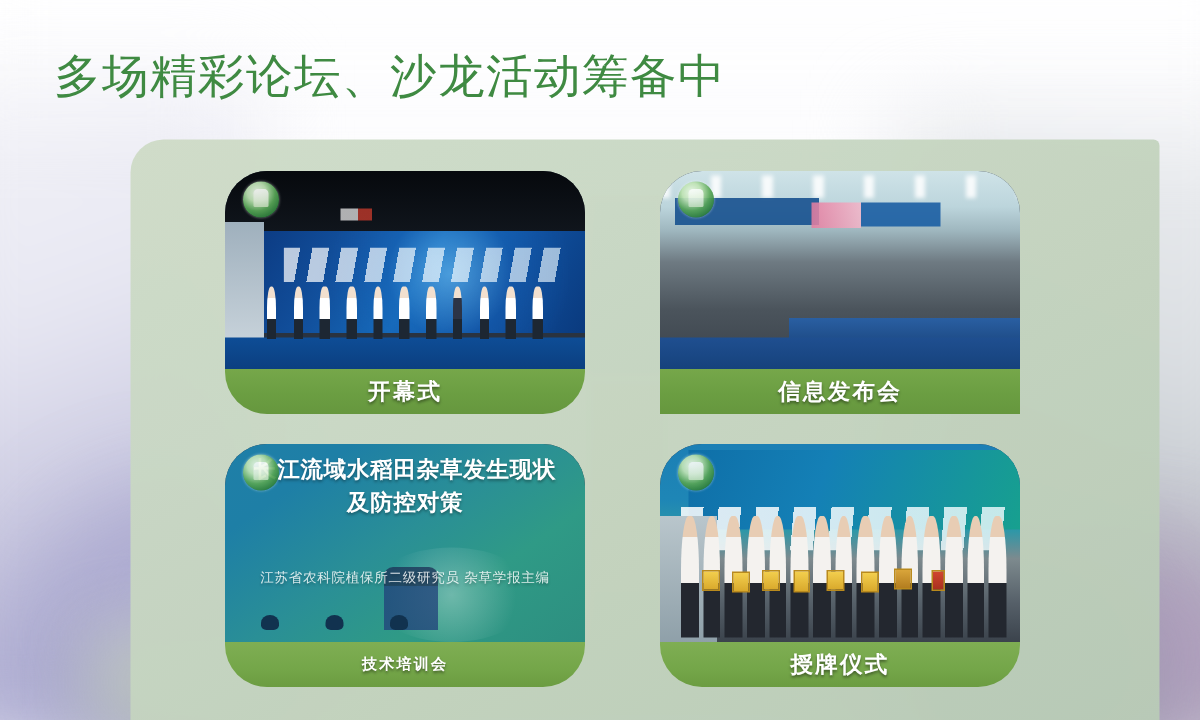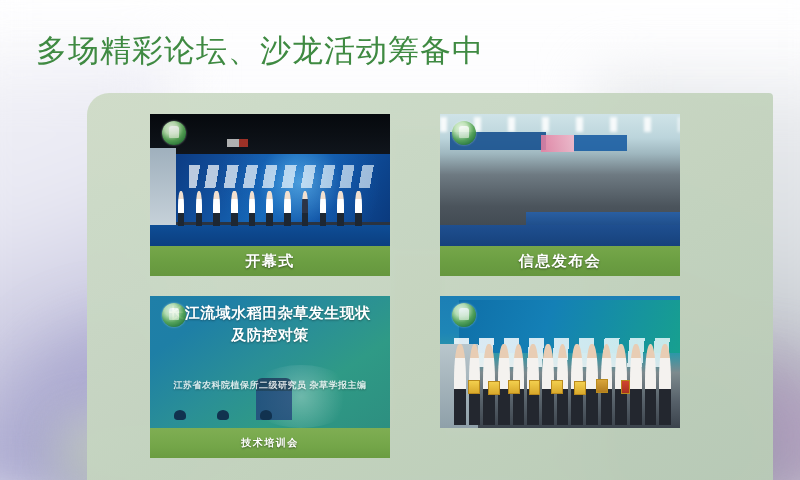--- a/index.html
+++ b/index.html
@@ -23,21 +23,21 @@
     position:absolute;
     left:87px;top:93px;width:686px;height:387px;
     background:linear-gradient(150deg,#cfdcc8 0%,#c9d8c4 30%,#c2d2bd 62%,#b9cbb7 100%);
     border-top-left-radius:22px;
     border-top-right-radius:4px;
     filter:blur(0.4px);
     opacity:.96;
   }
 
   
-  .card{position:absolute;overflow:hidden;}
+  .card{position:absolute;overflow:hidden;border-radius:28px;}
   .photo{position:relative;width:100%;overflow:hidden;background:#2a3340;}
   .cap{
     color:#ffffff;
     text-align:center;
     font-weight:bold;
     letter-spacing:1.5px;
     text-shadow:0 1px 2px rgba(0,0,0,.45);
     display:flex;align-items:center;justify-content:center;
   }
   .cap-bar{background:linear-gradient(180deg,#76a74a 0%,#6b9e42 55%,#66973e 100%);}
@@ -100,21 +100,21 @@
   #p3 .glow{position:absolute;left:40%;top:52%;width:46%;height:48%;border-radius:50%;
     background:radial-gradient(circle,rgba(255,255,255,.30),rgba(255,255,255,0) 68%);}
   #p3 .l1,#p3 .l2,#p3 .l3,#p3 .l4{
     position:absolute;color:#fff;text-align:center;width:100%;
     font-weight:bold;text-shadow:0 1px 2px rgba(0,0,0,.35);
     white-space:nowrap;overflow:hidden;
   }
   #p3 .l1{top:6%;font-size:15px;letter-spacing:.5px;}
   #p3 .l2{top:23%;font-size:15px;letter-spacing:.5px;}
   #p3 .l3{top:41%;font-size:23px;letter-spacing:4px;}
-  #p3 .l4{top:63%;font-size:9px;opacity:.82;font-weight:bold;letter-spacing:.5px;}
+  #p3 .l4{top:63%;font-size:9px;opacity:.82;font-weight:normal;letter-spacing:.5px;}
   #p3 .spk{position:absolute;left:44%;top:62%;width:15%;height:32%;background:linear-gradient(180deg,#1b2f55 0 30%,#21407a 30% 100%);border-radius:6px 6px 0 0;opacity:.75;}
   #p3 .dot{position:absolute;bottom:6%;width:5%;height:8%;border-radius:50% 50% 30% 30%;background:#11324f;}
 
   
   #p4 .scene{position:absolute;inset:0;background:linear-gradient(180deg,#1c7fb5 0%,#1e86b6 28%,#2f97a7 44%,#7d8a8e 58%,#566069 80%,#3b434c 100%);}
   #p4 .bluebanner{position:absolute;left:8%;top:3%;width:92%;height:40%;background:linear-gradient(110deg,#0f6fa8,#1480b6 40%,#17a08f 100%);}
   #p4 .btxt{position:absolute;left:6%;top:32%;width:92%;height:22%;
     background:linear-gradient(90deg,rgba(255,255,255,.86),rgba(240,252,255,.8));
     -webkit-mask-image:repeating-linear-gradient(95deg,#000 0 15px,transparent 15px 25px);
             mask-image:repeating-linear-gradient(95deg,#000 0 15px,transparent 15px 25px);}
@@ -233,13 +233,14 @@
         <div class="pl" style="left:17%;top:46%"></div>
       <div class="pl" style="left:26%;top:44%"></div>
         <div class="pl" style="left:35%;top:45%"></div>
       <div class="pl" style="left:45%;top:44%"></div>
         <div class="pl" style="left:55%;top:46%"></div>
       <div class="pl" style="left:65%;top:43%;background:linear-gradient(180deg,#d9a53a,#b37d1f)"></div>
       <div class="pl" style="left:76%;top:44%;background:linear-gradient(180deg,#d1452f,#a8301f);width:3%"></div>
     </div>
     <div class="wm" style="left:12px;top:7px;width:24px;height:24px;"></div>
   </div>
+  <div class="cap cap-bar-alt" style="height:30px;font-size:15px;">授牌仪式</div>
 </div>
 
 </body></html>

